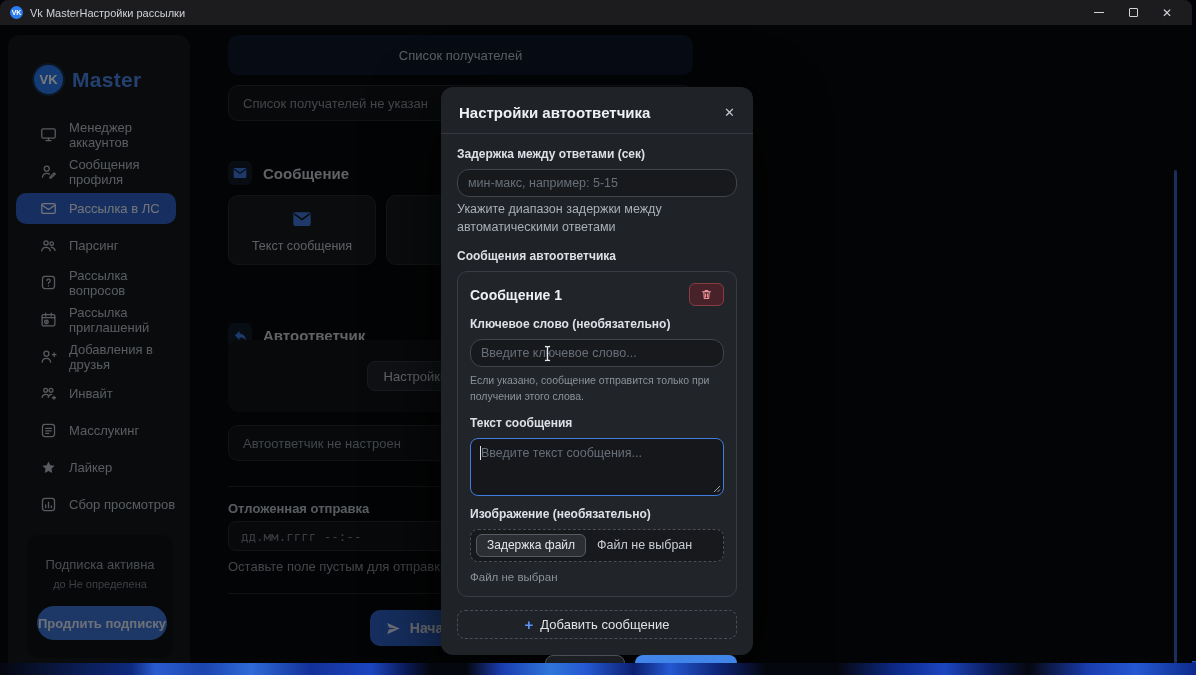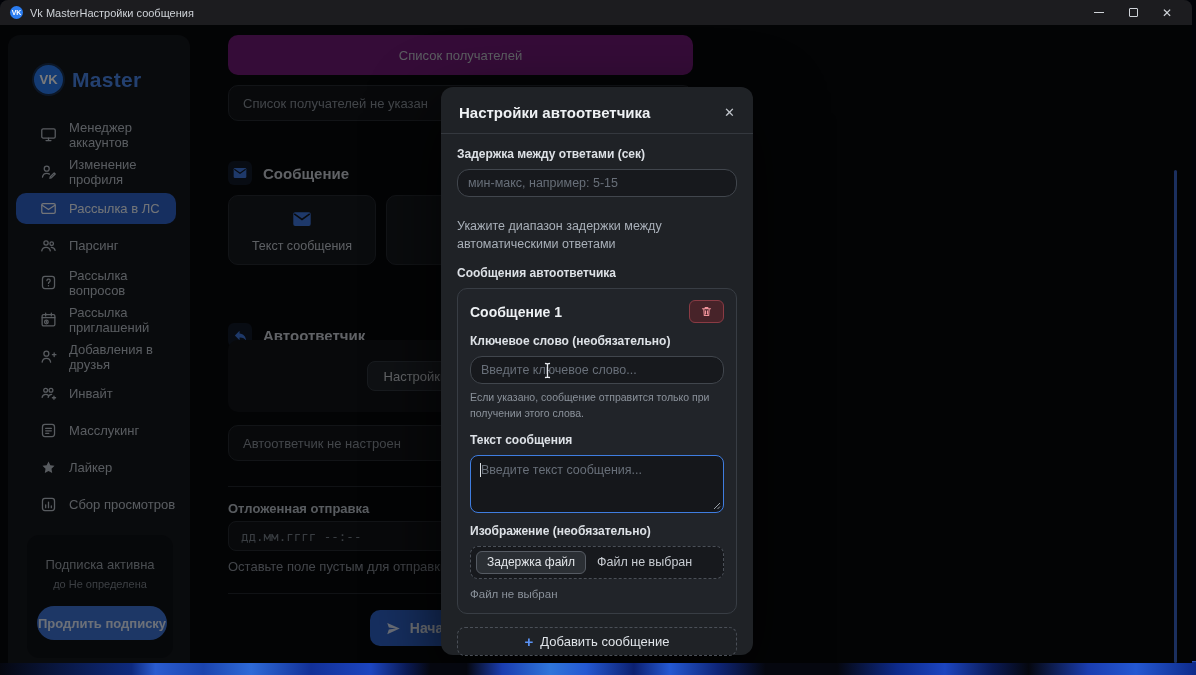--- a/index.html
+++ b/index.html
@@ -47,21 +47,21 @@
   .nav-item.active { background:#2f63c9; color:#eef3fa; height:31px; margin-top:3px; margin-bottom:3px; }
   .sub-box { position:absolute; left:19px; right:17px; bottom:5px; background:#0e1115;
     border-radius:12px; padding:22px 10px 18px; text-align:center; }
   .sub-status { font-size:13px; color:#9aa1a9; }
   .sub-until { font-size:11px; color:#7d848d; margin-top:6px; }
   .sub-btn { margin:16px auto 0; width:130px; height:34px; border-radius:17px; background:#3e74d6;
     color:#e2ebfa; font-size:13px; font-weight:bold; display:flex; align-items:center; justify-content:center; }
 
   
   .main { position:absolute; left:228px; top:0; width:465px; bottom:0; }
-  .recip-header { position:absolute; left:0; right:0; top:10px; height:40px; background:#701a75;
+  .recip-header { position:absolute; left:0; right:0; top:10px; height:40px; background:#0f172a;
     border-radius:10px; display:flex; align-items:center; justify-content:center;
     font-size:13px; font-weight:500; color:#bfc5cc; }
   .empty-box { position:absolute; left:0; right:0; height:36px; background:#121418;
     border:1px solid #262b31; border-radius:10px; display:flex; align-items:center;
     padding-left:14px; font-size:13px; color:#8a919a; }
   .recip-empty { top:60px; }
   .sec-head { position:absolute; display:flex; align-items:center; gap:11px; }
   .sec-ico { width:24px; height:24px; border-radius:6px; background:#121a28; display:flex;
     align-items:center; justify-content:center; }
   .sec-title { font-size:15px; font-weight:bold; color:#c9ced5; }
@@ -95,21 +95,21 @@
     border-radius:12px; box-shadow:0 24px 70px rgba(0,0,0,.75); color:#dde1e6; }
   .m-head { display:flex; align-items:center; justify-content:space-between; padding:17px 18px 12px; }
   .m-title { font-size:15px; font-weight:bold; color:#eef1f4; }
   .m-close { font-size:13px; color:#c2c7cd; }
   .m-div { height:1px; background:#34383e; margin:0 0 13px; }
   .m-body { padding:0 16px; }
   .f-label { font-size:12px; font-weight:bold; color:#dde1e6; margin-bottom:8px; }
   .t-input { position:relative; height:28px; background:#17191d; border:1px solid #41464d;
     border-radius:12px; display:flex; align-items:center; padding-left:10px;
     font-size:12.5px; color:#686f79; }
-  .hint-big { font-size:12.5px; color:#a9b0b9; line-height:1.45; margin:20px 0 13px; }
+  .hint-big { font-size:12.5px; color:#a9b0b9; line-height:1.45; margin:3px 0 13px; }
   .msg-card { border:1px solid #383d44; background:#212429; border-radius:10px; padding:11px 12px 13px; margin-top:2px; }
   .mc-head { display:flex; align-items:center; justify-content:space-between; }
   .mc-title { font-size:14px; font-weight:bold; color:#eef1f4; }
   .trash-btn { width:35px; height:23px; background:#472329; border:1px solid #8a3b44; border-radius:6px;
     display:flex; align-items:center; justify-content:center; }
   .hint-sm { font-size:10.5px; color:#8b929b; line-height:1.5; margin-top:6px; }
   .mt { margin-top:11px; }
   .textarea { position:relative; height:58px; background:#15171b; border:1.5px solid #3f7de0;
     border-radius:8px; padding:7px 0 0 10px; font-size:12.5px; color:#686f79; }
   .caret { position:absolute; left:9px; top:7px; width:1px; height:14px; background:#dfe3e8; }
@@ -132,21 +132,21 @@
 </style>
 </head>
 <body>
 
 <div class="screen">
   <div class="wallpaper"></div>
 
   <div class="window">
     <div class="titlebar">
       <div class="app-ico">VK</div>
-      <div class="title-text">Vk MasterНастройки сообщения</div>
+      <div class="title-text">Vk MasterНастройки рассылки</div>
       <div class="win-controls">
         <div class="wc wc-min">
             <i></i>
           </div>
         <div class="wc wc-max">
             <i></i>
           </div>
         <div class="wc wc-close">
             <span>✕</span>
           </div>
@@ -167,21 +167,21 @@
                 <path d="M8.5 20.5h7M12 17v3.5"></path>
               </svg>
             <span>Менеджер аккаунтов</span>
           </div>
           <div class="nav-item">
             <svg width="17" height="17" viewBox="0 0 24 24" fill="none" stroke="currentColor" stroke-width="1.8" stroke-linecap="round" stroke-linejoin="round">
                 <circle cx="9.5" cy="8" r="3.5"></circle>
                 <path d="M3.5 20c.5-3.5 3-5.5 6-5.5 1.5 0 2.8.4 3.9 1.2"></path>
                 <path d="M14.5 19.5l5.5-5.5 1.5 1.5-5.5 5.5-2 .5z"></path>
               </svg>
-            <span>Изменение профиля</span>
+            <span>Сообщения профиля</span>
           </div>
           <div class="nav-item active">
             <svg width="17" height="17" viewBox="0 0 24 24" fill="none" stroke="currentColor" stroke-width="1.8" stroke-linecap="round" stroke-linejoin="round">
                 <rect x="2.5" y="5" width="19" height="14" rx="2"></rect>
                 <path d="M3 7.5l9 6 9-6"></path>
               </svg>
             <span>Рассылка в ЛС</span>
           </div>
           <div class="nav-item">
             <svg width="17" height="17" viewBox="0 0 24 24" fill="none" stroke="currentColor" stroke-width="1.8" stroke-linecap="round">

